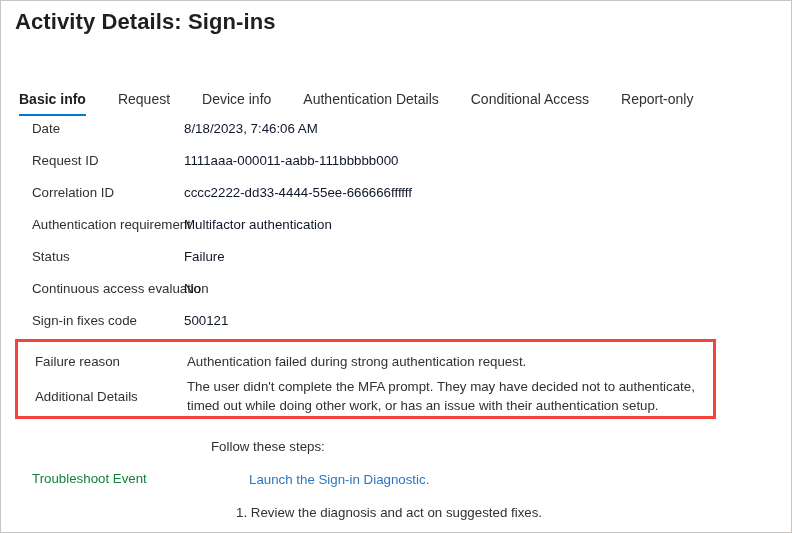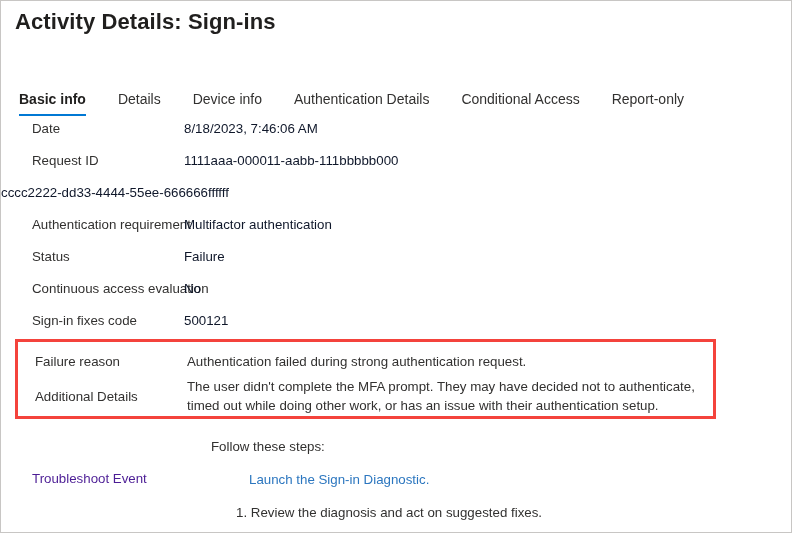--- a/index.html
+++ b/index.html
@@ -134,21 +134,21 @@
     top: 437px;
     width: 792px;
     display: flex;
     align-items: flex-start;
   }
   .troubleshoot .label {
     width: 183px;
     padding-left: 31px;
     box-sizing: border-box;
     font-size: 13.3px;
-    color: #4c1d95;
+    color: #15803d;
     white-space: nowrap;
     padding-top: 33px;
   }
   .troubleshoot .content {
     flex: 1;
     font-size: 13.3px;
     color: #323130;
     margin-left: 27px;
   }
   .ts-intro {
@@ -171,37 +171,38 @@
 </style>
 </head>
 <body>
 
 <div class="page">
 
   <div class="page-title">Activity Details: Sign-ins</div>
 
   <div class="tabs">
     <div class="tab active">Basic info</div>
-    <div class="tab">Details</div>
+    <div class="tab">Request</div>
     <div class="tab">Device info</div>
     <div class="tab">Authentication Details</div>
     <div class="tab">Conditional Access</div>
     <div class="tab">Report-only</div>
   </div>
 
   <div class="details">
     <div class="row">
       <div class="label">Date</div>
       <div class="value">8/18/2023, 7:46:06 AM</div>
     </div>
     <div class="row">
       <div class="label">Request ID</div>
       <div class="value">1111aaa-000011-aabb-111bbbbb000</div>
     </div>
     <div class="row">
+      <div class="label">Correlation ID</div>
       <div class="value">cccc2222-dd33-4444-55ee-666666ffffff</div>
     </div>
     <div class="row">
       <div class="label">Authentication requirement</div>
       <div class="value">Multifactor authentication</div>
     </div>
     <div class="row">
       <div class="label">Status</div>
       <div class="value">Failure</div>
     </div>

